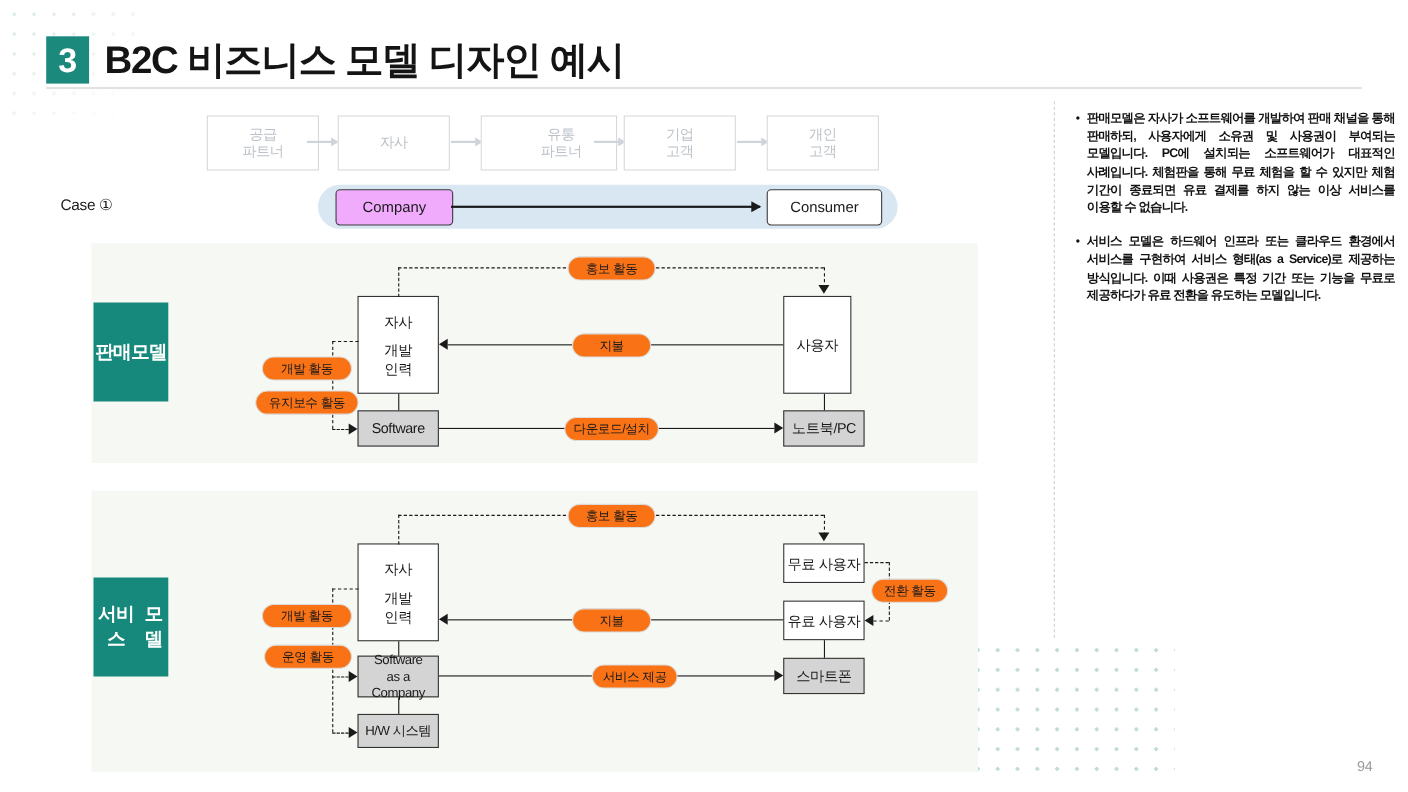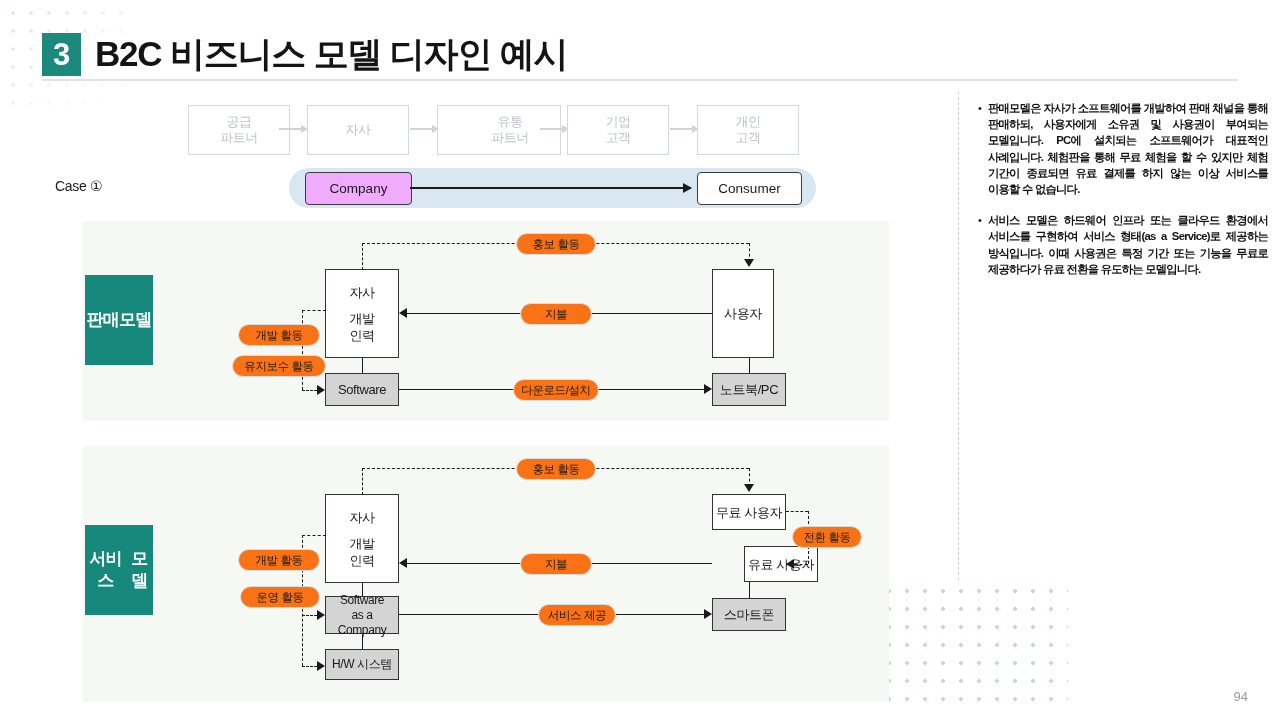--- a/index.html
+++ b/index.html
@@ -326,21 +326,21 @@
     <span>개발</span>
     <span>인력</span>
   </span>
 </div>
 <div class="node gray" style="left:325px;top:596px;width:74px;height:38px;line-height:15px;font-size:12px;">
   <span>Software</span>
   <span>as a Company</span>
 </div>
 <div class="node gray" style="left:325px;top:649px;width:74px;height:31px;font-size:12px;">H/W 시스템</div>
 <div class="node" style="left:712px;top:494px;width:74px;height:36px;">무료 사용자</div>
-<div class="node" style="left:744px;top:546px;width:74px;height:36px;">유료 사용자</div>
+<div class="node" style="left:712px;top:546px;width:74px;height:36px;">유료 사용자</div>
 <div class="node gray" style="left:712px;top:598px;width:74px;height:33px;">스마트폰</div>
 
 <div class="vdash" style="left:362px;top:468px;height:27px;"></div>
 <div class="hdash" style="left:362px;top:468px;width:387px;"></div>
 <div class="vdash" style="left:749px;top:468px;height:19px;"></div>
 <div class="arr-d" style="left:744px;top:484px;"></div>
 <div class="pill" style="left:516px;top:458px;width:80px;">홍보 활동</div>
 
 <div class="hline" style="left:407px;top:563px;width:305px;"></div>
 <div class="arr-l" style="left:399px;top:558px;"></div>

